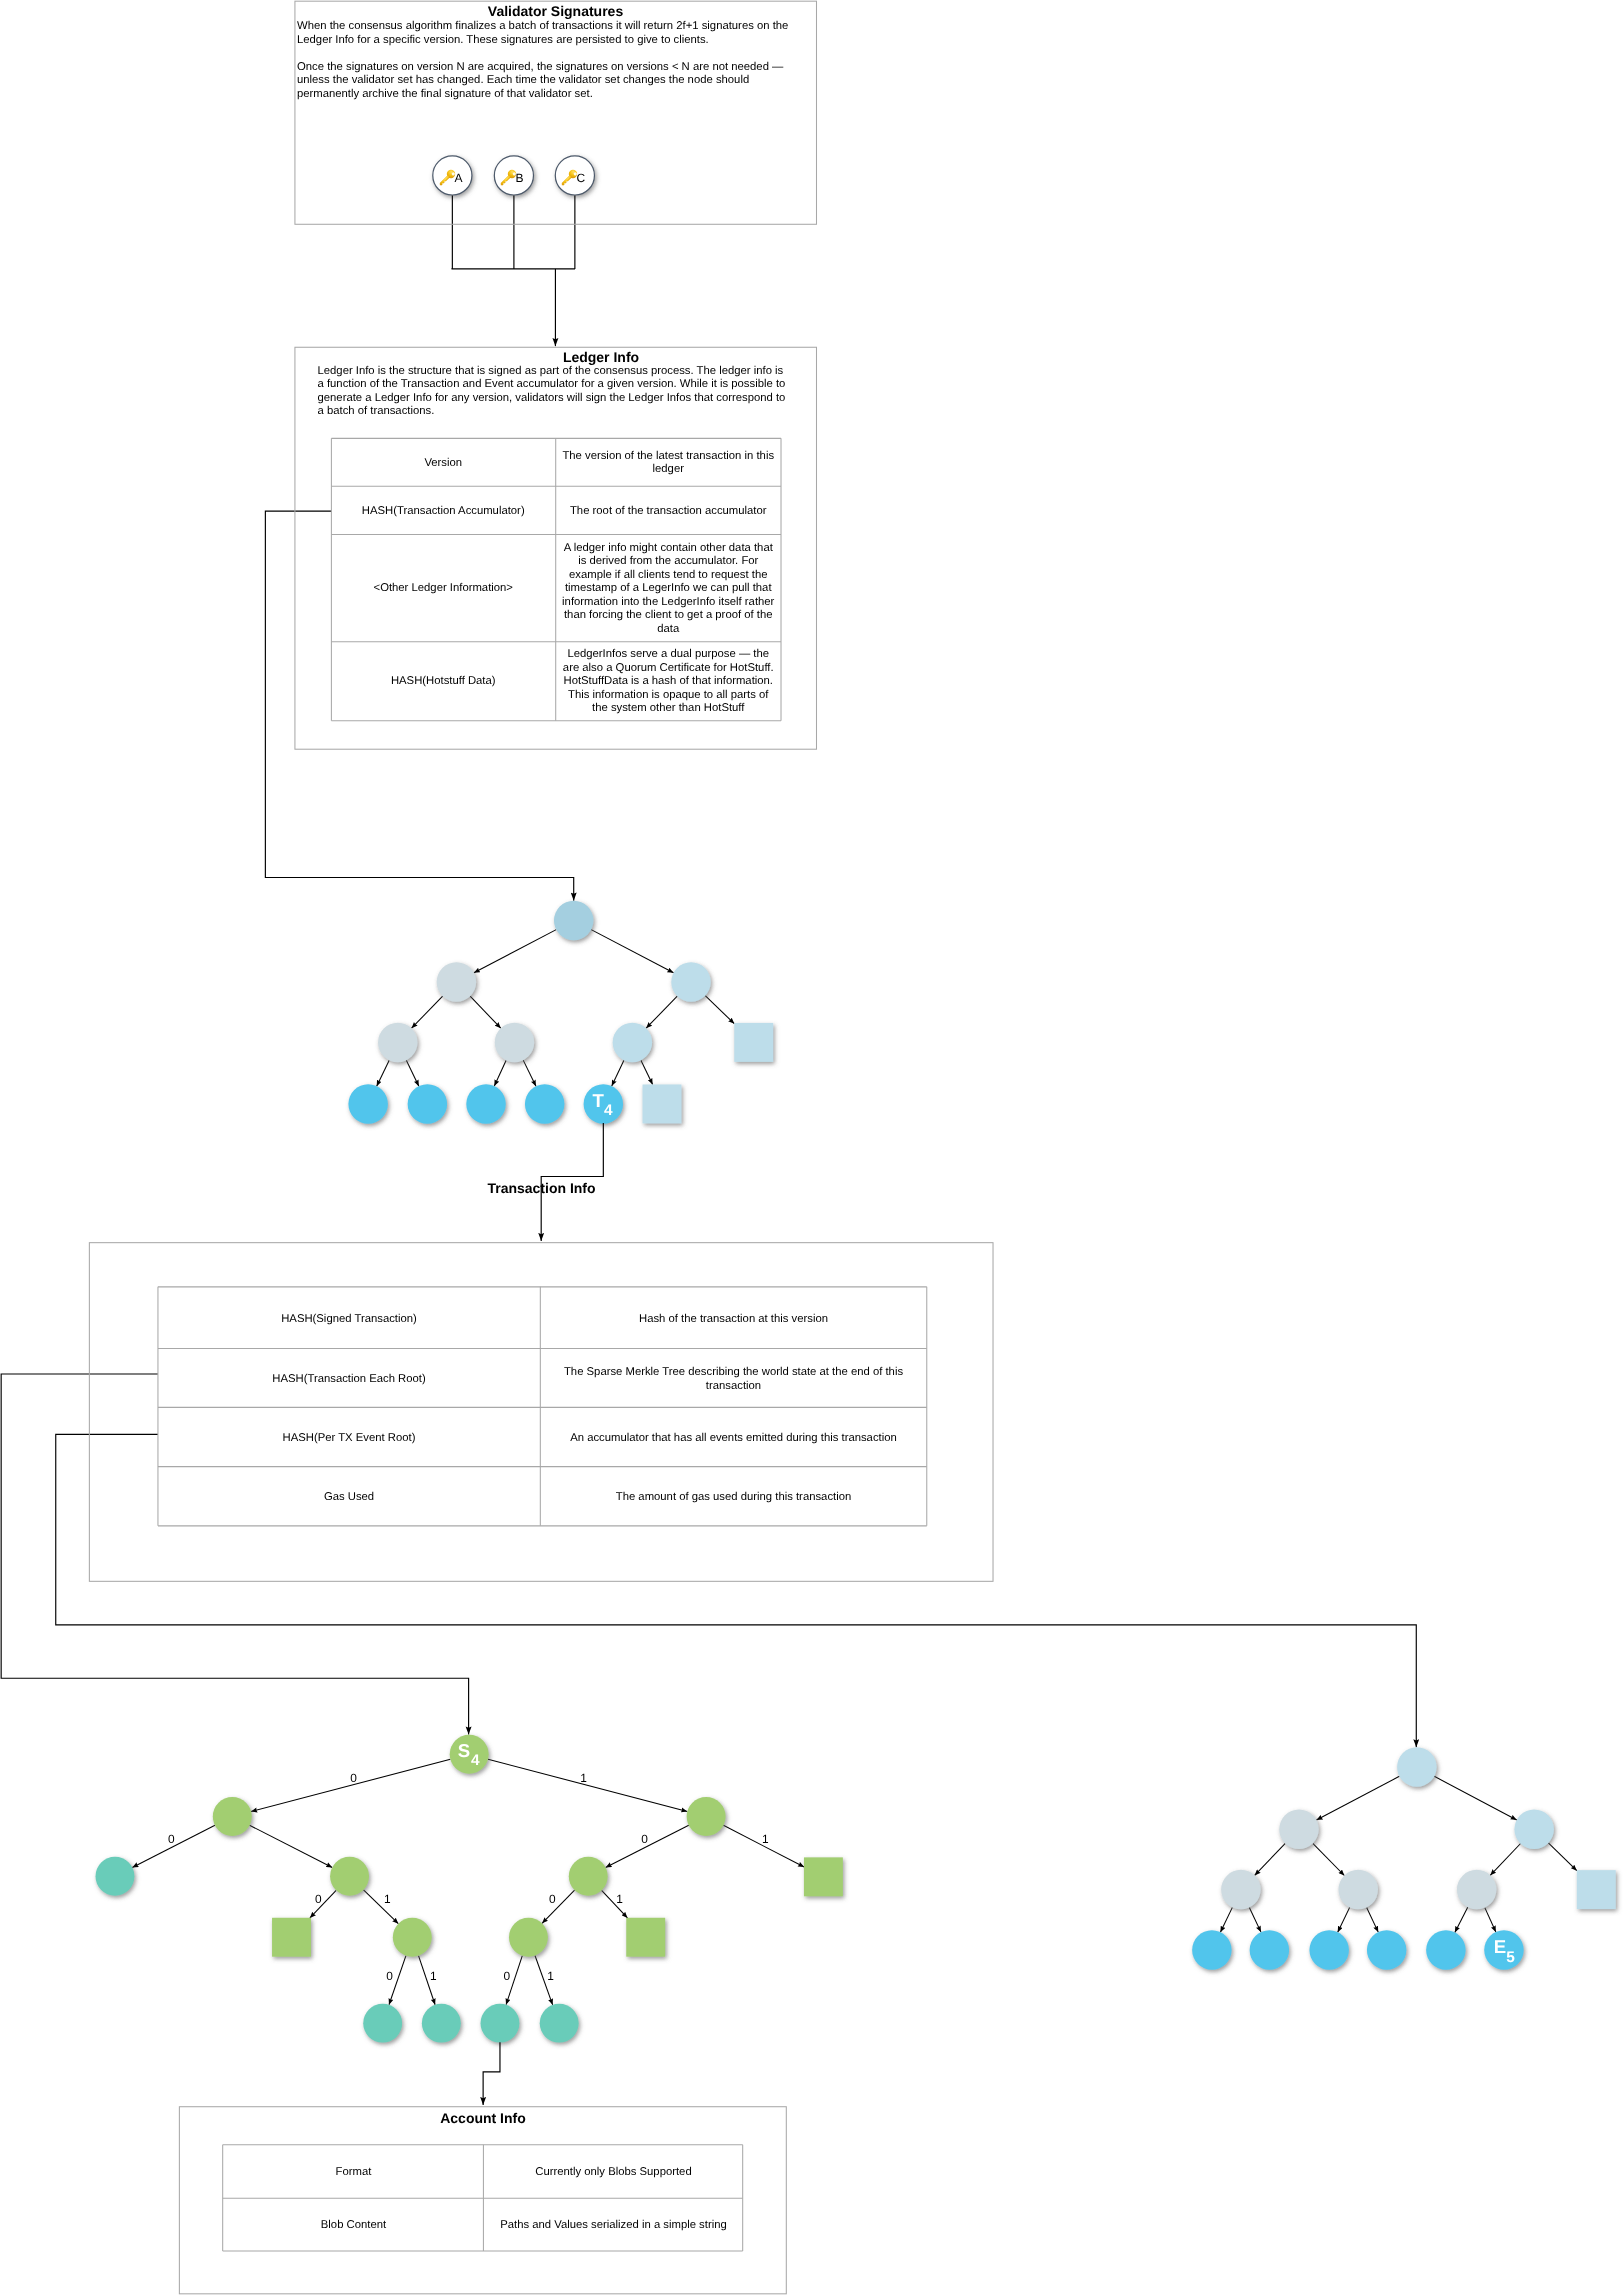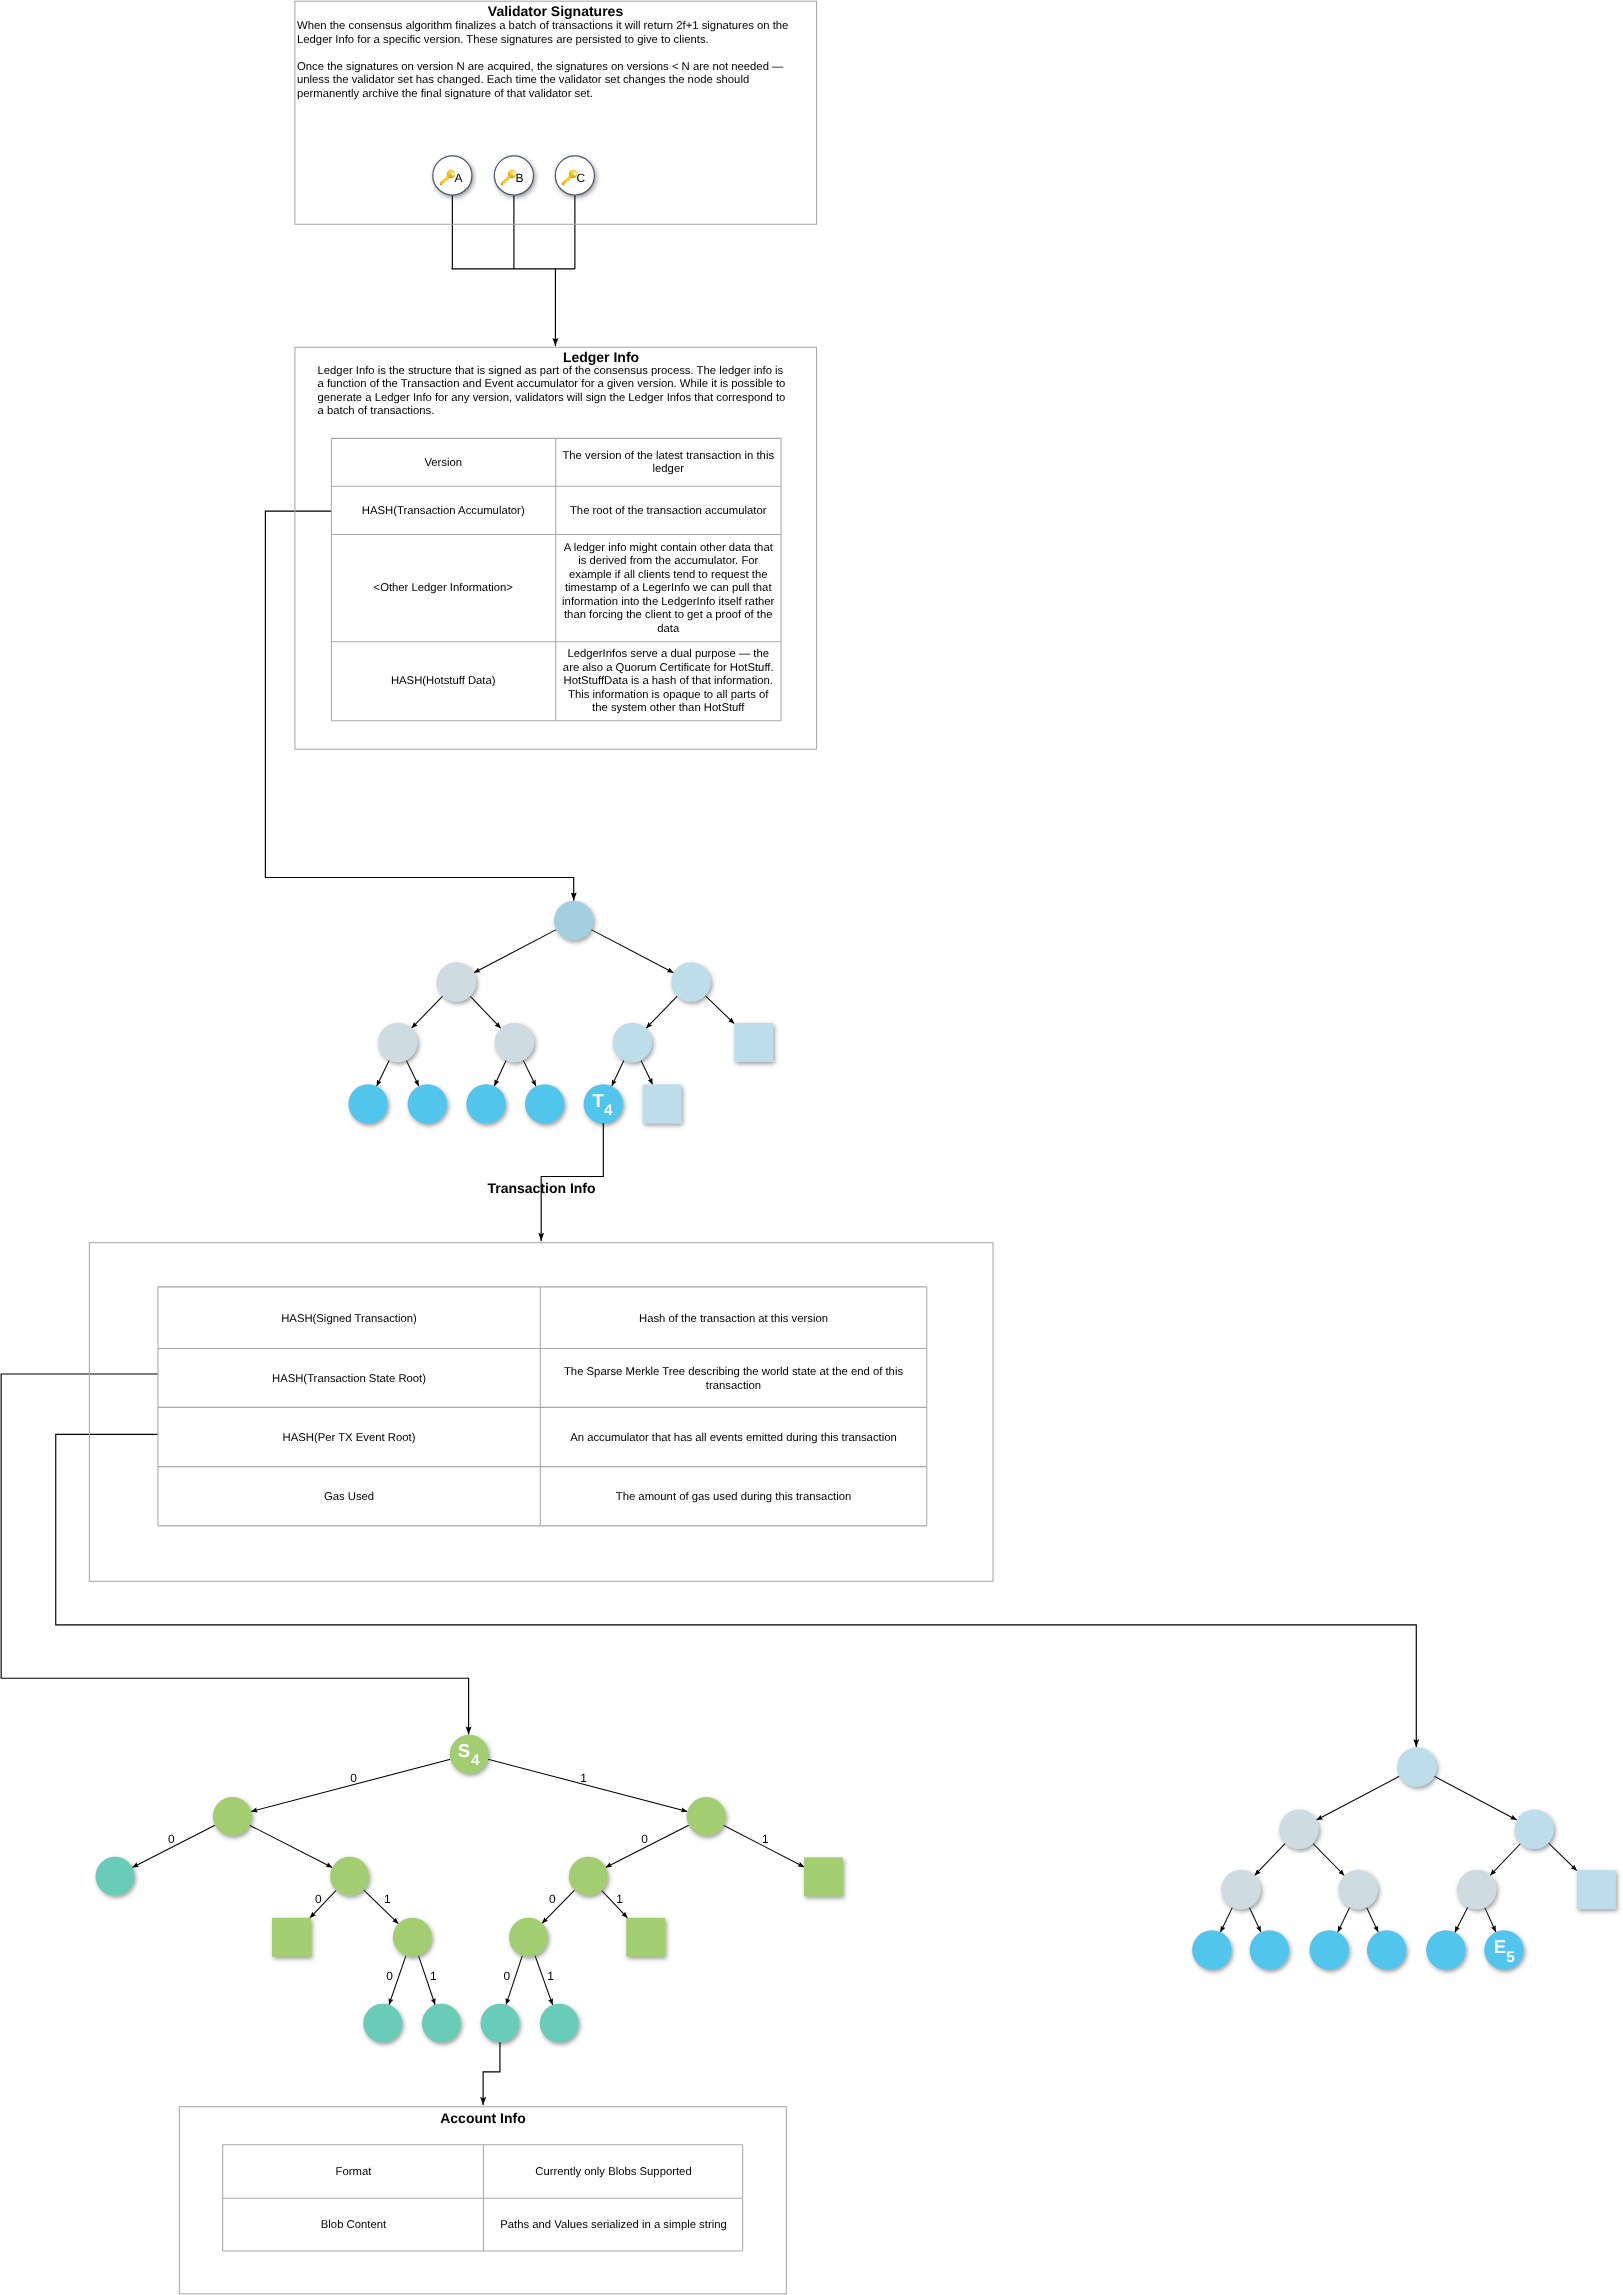--- a/index.html
+++ b/index.html
@@ -230,21 +230,21 @@
 <colgroup>
         <col style="width:382px">
         <col style="width:387px">
       </colgroup>
       <tbody>
 <tr style="height:62px;">
 <td style="padding:2.9px 5.2px 0 5.2px;">HASH(Signed Transaction)</td>
 <td style="padding:2.9px 5.2px 0 5.2px;">Hash of the transaction at this version</td>
 </tr>
 <tr style="height:59px;">
-<td style="padding:2.9px 5.2px 0 5.2px;">HASH(Transaction State Root)</td>
+<td style="padding:2.9px 5.2px 0 5.2px;">HASH(Transaction Each Root)</td>
 <td style="padding:2.9px 5.2px 0 5.2px;">The Sparse Merkle Tree describing the world state at the end of this transaction</td>
 </tr>
 <tr style="height:59px;">
 <td style="padding:2.9px 5.2px 0 5.2px;">HASH(Per TX Event Root)</td>
 <td style="padding:2.9px 5.2px 0 5.2px;">An accumulator that has all events emitted during this transaction</td>
 </tr>
 <tr style="height:59px;">
 <td style="padding:2.9px 5.2px 0 5.2px;">Gas Used</td>
 <td style="padding:2.9px 5.2px 0 5.2px;">The amount of gas used during this transaction</td>
 </tr>

